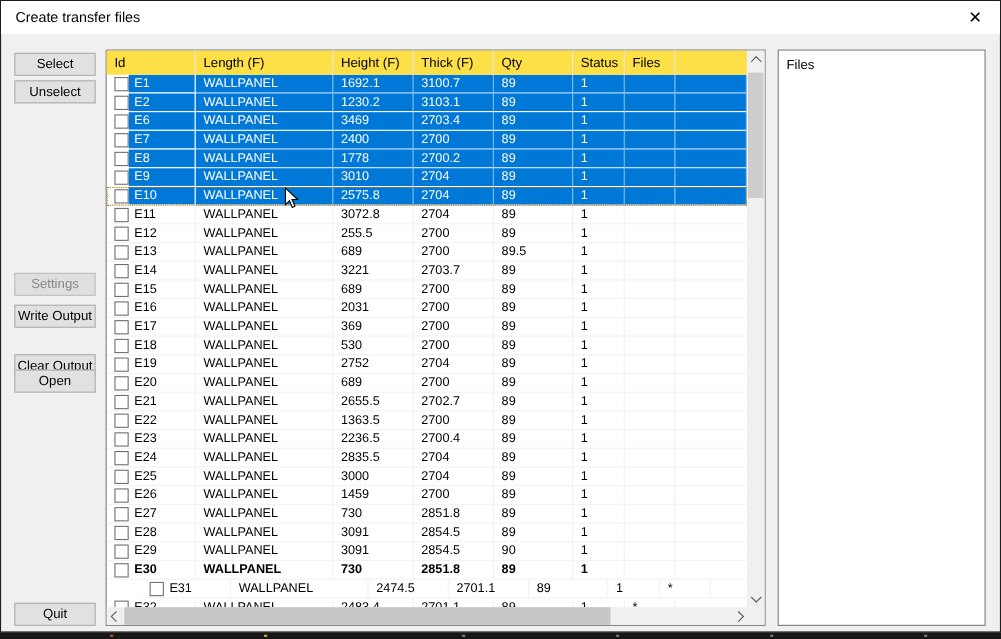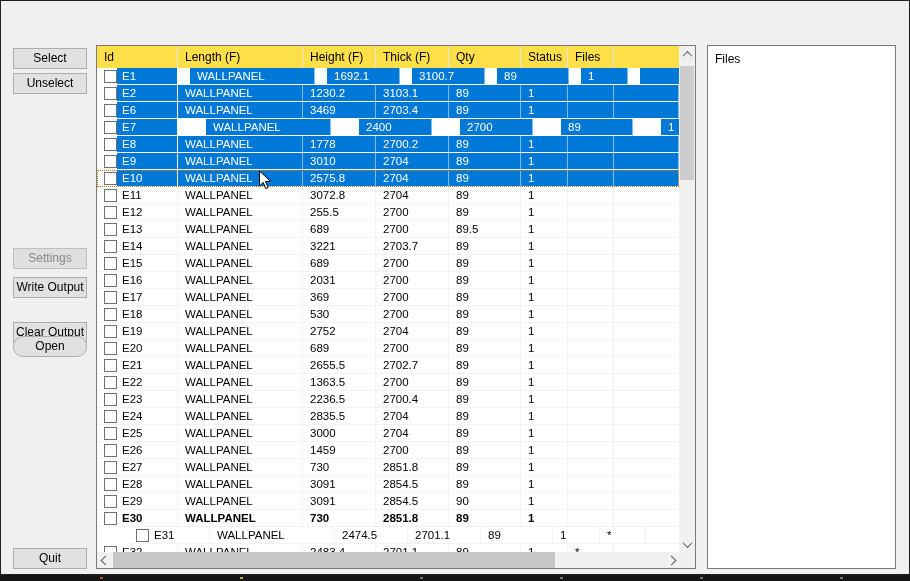--- a/index.html
+++ b/index.html
@@ -63,43 +63,47 @@
   .bg-strip { position:absolute; left:0; top:575px; width:910px; height:6px; background:#161616; }
   .bg-strip i { position:absolute; top:2px; width:3px; height:2px; display:block; }
 
   .cursor { position:absolute; left:258px; top:170px; width:14px; height:21px; pointer-events:none; }
 </style>
 </head>
 <body>
 
 <div class="window">
 
+  <div class="titlebar">
+    <span class="title">Create transfer files</span>
+    <span class="close-btn">✕</span>
+  </div>
 
   <div id="sidebar">
       <div class="btn" style="top: 47px;">Select</div>
       <div class="btn" style="top: 72px;">Unselect</div>
       <div class="btn disabled" style="top: 247px;">Settings</div>
       <div class="btn" style="top: 276px;">Write Output</div>
       <div class="btn" style="top: 321px;">Clear Output</div>
-      <div class="btn" style="top: 335px; border-radius: 10px;">Open</div>
+      <div class="btn" style="top: 335px;">Open</div>
       <div class="btn" style="top: 547px;">Quit</div>
     </div>
 
   <div class="table">
     <div class="theader" id="theader" style="grid-template-columns: 81px 125px 73px 73px 72px 47px 46px 65px;">
         <div class="hcell">Id</div>
         <div class="hcell">Length (F)</div>
         <div class="hcell">Height (F)</div>
         <div class="hcell">Thick (F)</div>
         <div class="hcell">Qty</div>
         <div class="hcell">Status</div>
         <div class="hcell">Files</div>
       </div>
     <div class="rows" id="rows">
-        <div class="row selected" style="grid-template-columns: 81px 125px 73px 73px 72px 47px 46px 65px; gap: 12px;">
+        <div class="row selected" style="grid-template-columns: 81px 125px 73px 73px 72px 47px 46px 65px;">
           <div class="cell idcell">
             <span class="checkbox"></span>
             <span>E1</span>
           </div>
           <div class="cell">WALLPANEL</div>
           <div class="cell">1692.1</div>
           <div class="cell">3100.7</div>
           <div class="cell">89</div>
           <div class="cell">1</div>
           <div class="cell"></div>
@@ -124,21 +128,21 @@
             <span>E6</span>
           </div>
           <div class="cell">WALLPANEL</div>
           <div class="cell">3469</div>
           <div class="cell">2703.4</div>
           <div class="cell">89</div>
           <div class="cell">1</div>
           <div class="cell"></div>
           <div class="cell"></div>
         </div>
-        <div class="row selected" style="grid-template-columns: 81px 125px 73px 73px 72px 47px 46px 65px; gap: 28px;">
+        <div class="row selected" style="grid-template-columns: 81px 125px 73px 73px 72px 47px 46px 65px;">
           <div class="cell idcell">
             <span class="checkbox"></span>
             <span>E7</span>
           </div>
           <div class="cell">WALLPANEL</div>
           <div class="cell">2400</div>
           <div class="cell">2700</div>
           <div class="cell">89</div>
           <div class="cell">1</div>
           <div class="cell"></div>

